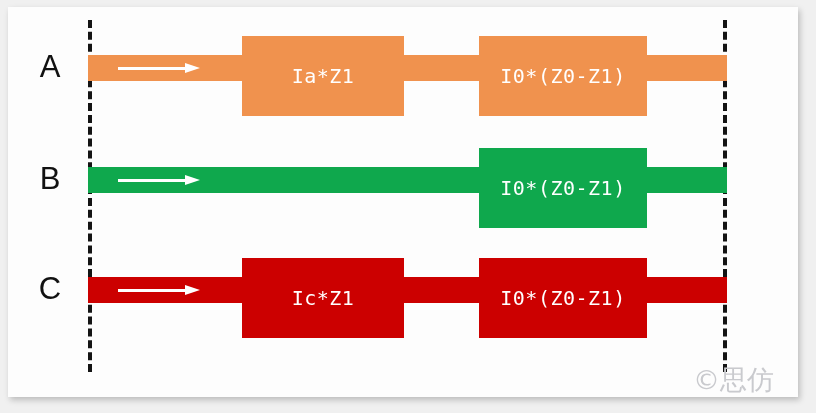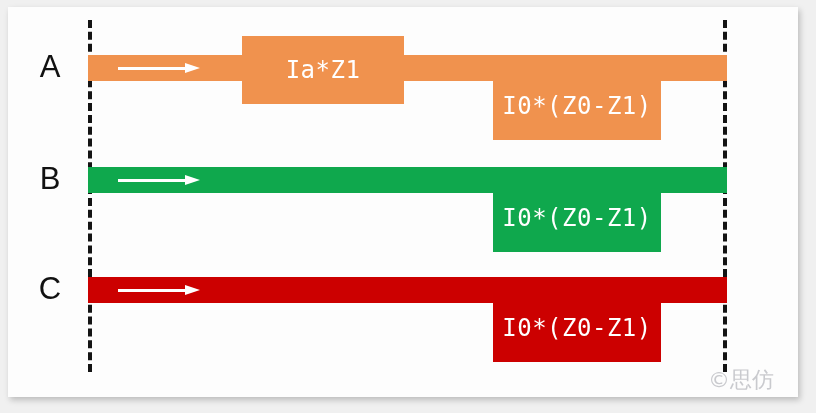--- a/index.html
+++ b/index.html
@@ -79,32 +79,32 @@
     left: 88px;
     width: 639px;
     top: 19px;
     height: 26px;
   }
 
   
   .block {
     position: absolute;
     top: 0;
-    height: 68px;
+    height: 80px;
     display: flex;
     align-items: center;
     justify-content: center;
     color: #ffffff;
-    font-size: 24px;
+    font-size: 20px;
     letter-spacing: 0.5px;
     font-family: "DejaVu Sans Mono", monospace;
     white-space: nowrap;
   }
   .block-1 { left: 242px; width: 162px; }
-  .block-2 { left: 493px; width: 168px; margin-top: 36px; }
+  .block-2 { left: 479px; width: 168px; }
 
   
   .arrow {
     position: absolute;
     left: 118px;
     top: 27px;
     width: 82px;
     height: 11px;
   }
   .arrow .shaft {
@@ -125,21 +125,21 @@
     border-left: 15px solid #ffffff;
   }
 
   
   .watermark {
     position: absolute;
     right: 42px;
     bottom: 18px;
     text-align: center;
     color: #c9cace;
-    font-size: 22px;
+    font-size: 27px;
     line-height: 31px;
     font-family: "DejaVu Sans", sans-serif;
     user-select: none;
   }
   .watermark div { display: block; }
 </style>
 </head>
 <body>
 
 <div id="root">
@@ -168,20 +168,21 @@
       <div class="block block-2" style="background: rgb(15, 168, 77);">I0*(Z0-Z1)</div>
       <div class="arrow">
         <div class="shaft"></div>
         <div class="head"></div>
       </div>
     </div>
 
     <div class="row row-c">
       <div class="phase-label">C</div>
       <div class="conductor" style="background: rgb(204, 0, 0);"></div>
+      <div class="block block-1" style="background: rgb(204, 0, 0);">Ic*Z1</div>
       <div class="block block-2" style="background: rgb(204, 0, 0);">I0*(Z0-Z1)</div>
       <div class="arrow">
         <div class="shaft"></div>
         <div class="head"></div>
       </div>
     </div>
 
     <div class="watermark" style="color: rgb(201, 202, 206);">
       <div>©思仿</div>
     </div>

